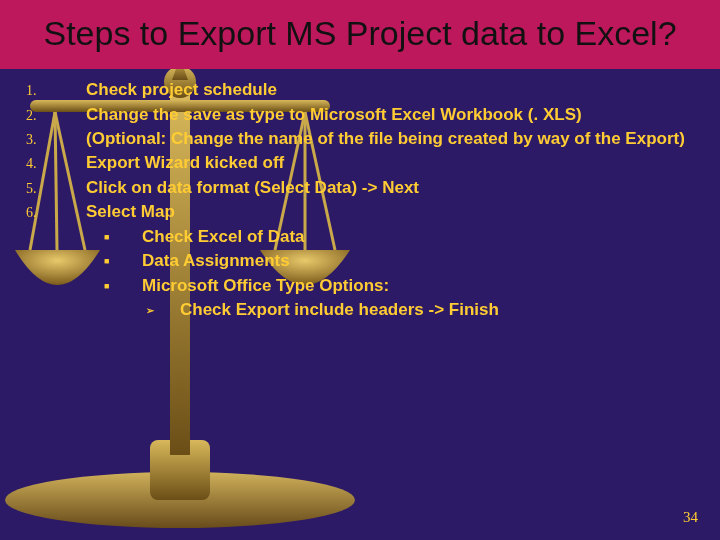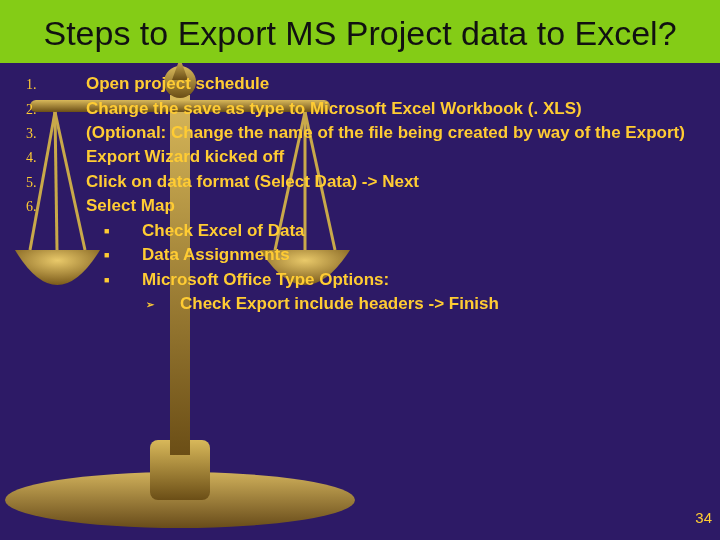--- a/index.html
+++ b/index.html
@@ -11,22 +11,22 @@
   }
   .bg-scale {
     position: absolute;
     left: 0; top: 0; width: 720px; height: 540px;
     z-index: 0;
     pointer-events: none;
   }
   .title-band {
     position: relative;
     z-index: 1;
-    background: #84cc16;
-    padding: 14px 20px 10px 20px;
+    background: #be185d;
+    padding: 14px 20px 16px 20px;
     text-align: center;
   }
   .title-band h1 {
     font-family: Arial, Helvetica, sans-serif;
     font-weight: 400;
     font-size: 34px;
     color: #111;
     line-height: 1.15;
   }
   .content {
@@ -61,25 +61,25 @@
   .sub2 { list-style: none; padding-left: 120px; }
   .li-sub2 { display: flex; align-items: flex-start; margin-bottom: 2px; }
   .tri {
     width: 34px; flex: 0 0 34px;
     font-size: 10px;
     color: #ffcc33;
     padding-top: 5px;
   }
   .pagenum {
     position: absolute;
-    right: 8px;
+    right: 22px;
     bottom: 14px;
     color: #ffcc33;
     font-size: 15px;
-    font-family: Liberation Sans, sans-serif;
+    font-family: Liberation Serif, serif;
     z-index: 1;
   }
 </style>
 </head>
 <body>
 
 <svg class="bg-scale" viewBox="0 0 720 540">
   <defs>
     <radialGradient id="bowl" cx="50%" cy="30%" r="70%">
       <stop offset="0%" stop-color="#e9c96a"></stop>
@@ -115,21 +115,21 @@
 </svg>
 
 <div class="title-band">
   <h1>Steps to Export MS Project data to Excel?</h1>
 </div>
 
 <div class="content">
   <ol class="ol-main">
     <li class="li-main">
       <span class="num">1.</span>
-      <span class="txt">Open project schedule</span>
+      <span class="txt">Check project schedule</span>
     </li>
     <li class="li-main">
       <span class="num">2.</span>
       <span class="txt">Change the save as type to Microsoft Excel Workbook (. XLS)</span>
     </li>
     <li class="li-main">
       <span class="num">3.</span>
       <span class="txt">(Optional: Change the name of the file being created by way of the Export)</span>
     </li>
     <li class="li-main">

